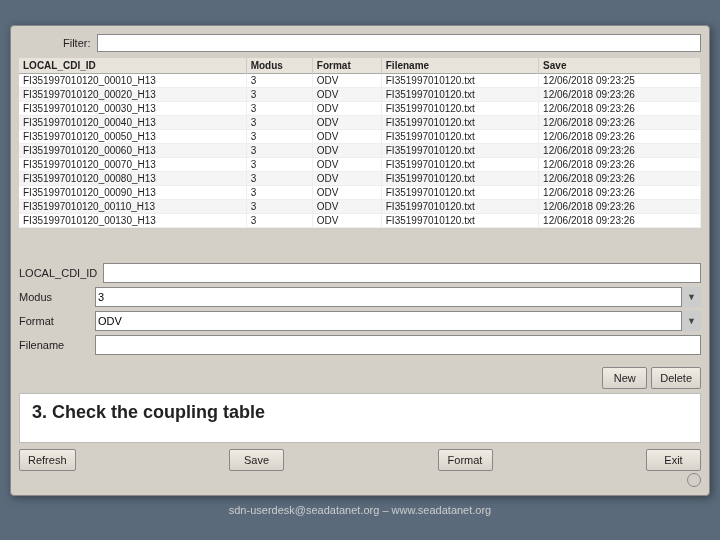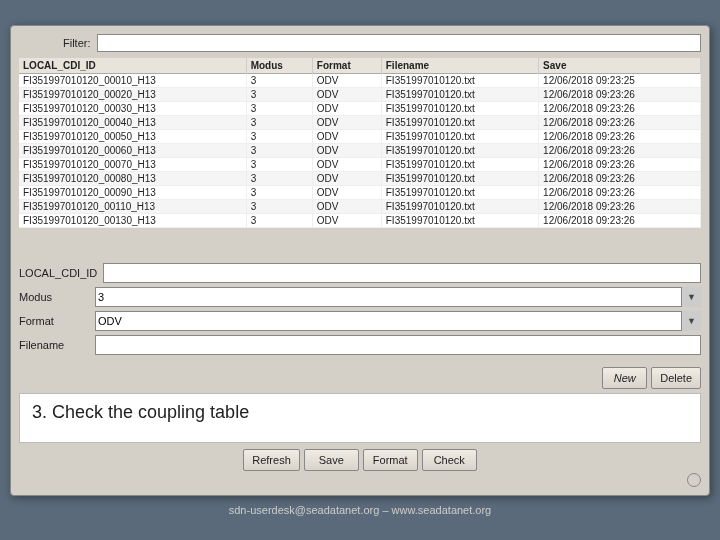--- a/index.html
+++ b/index.html
@@ -144,47 +144,46 @@
     .instruction-area {
       background: #fff;
       border: 1px solid #bbb;
       padding: 8px 12px;
       margin-top: 4px;
       margin-bottom: 6px;
       min-height: 50px;
     }
     .instruction-text {
       font-size: 18px;
-      font-weight: normal;
+      font-weight: bold;
       color: #222;
     }
     
     .bottom-buttons {
       display: flex;
-      justify-content: center;
+      justify-content: space-between;
       gap: 4px;
       margin-top: 4px;
     }
     .btn {
       height: 22px;
       min-width: 55px;
       background: linear-gradient(to bottom, #f0ece4, #d8d4cc);
       border: 1px solid #888;
       border-radius: 2px;
       font-size: 11px;
       color: #222;
       cursor: pointer;
       padding: 0 8px;
       display: flex;
       align-items: center;
       justify-content: center;
     }
     .btn-new {
       min-width: 45px;
-      font-style: italic;
     }
     .btn-delete {
       min-width: 45px;
     }
     
     .bottom-status-row {
       display: flex;
       justify-content: flex-end;
       align-items: center;
       margin-top: 2px;
@@ -366,21 +365,21 @@
   </div>
 
   <div class="instruction-area">
     <span class="instruction-text">3. Check the coupling table</span>
   </div>
 
   <div class="bottom-buttons">
     <button class="btn">Refresh</button>
     <button class="btn">Save</button>
     <button class="btn">Format</button>
-    <button class="btn">Check</button>
+    <button class="btn">Exit</button>
   </div>
 
   <div class="bottom-status-row">
     <span class="radio-circle"></span>
   </div>
 
 </div>
 
 <div class="footer">
   <span>sdn-userdesk@seadatanet.org – www.seadatanet.org</span>

